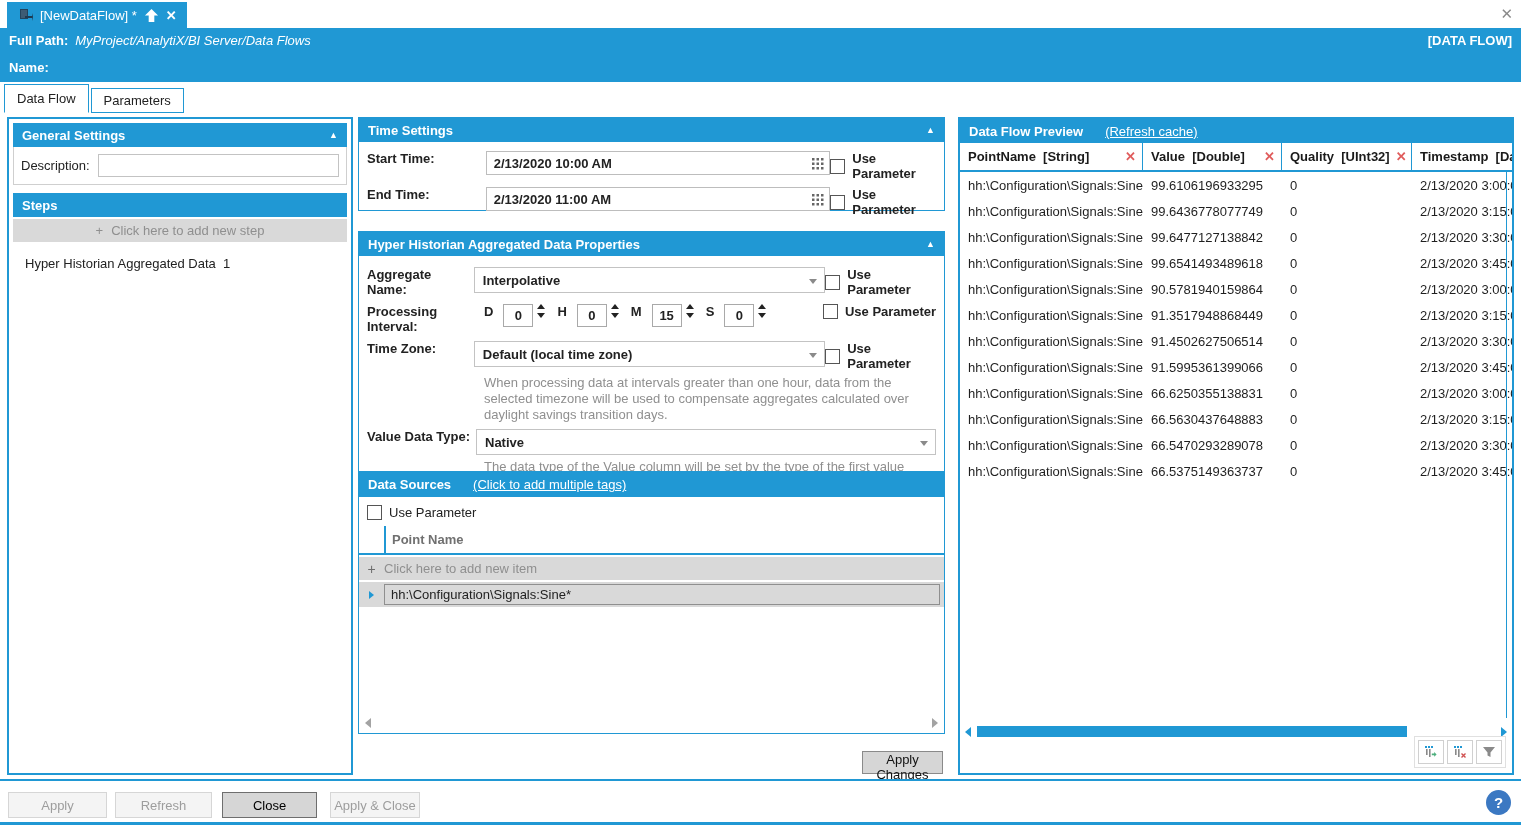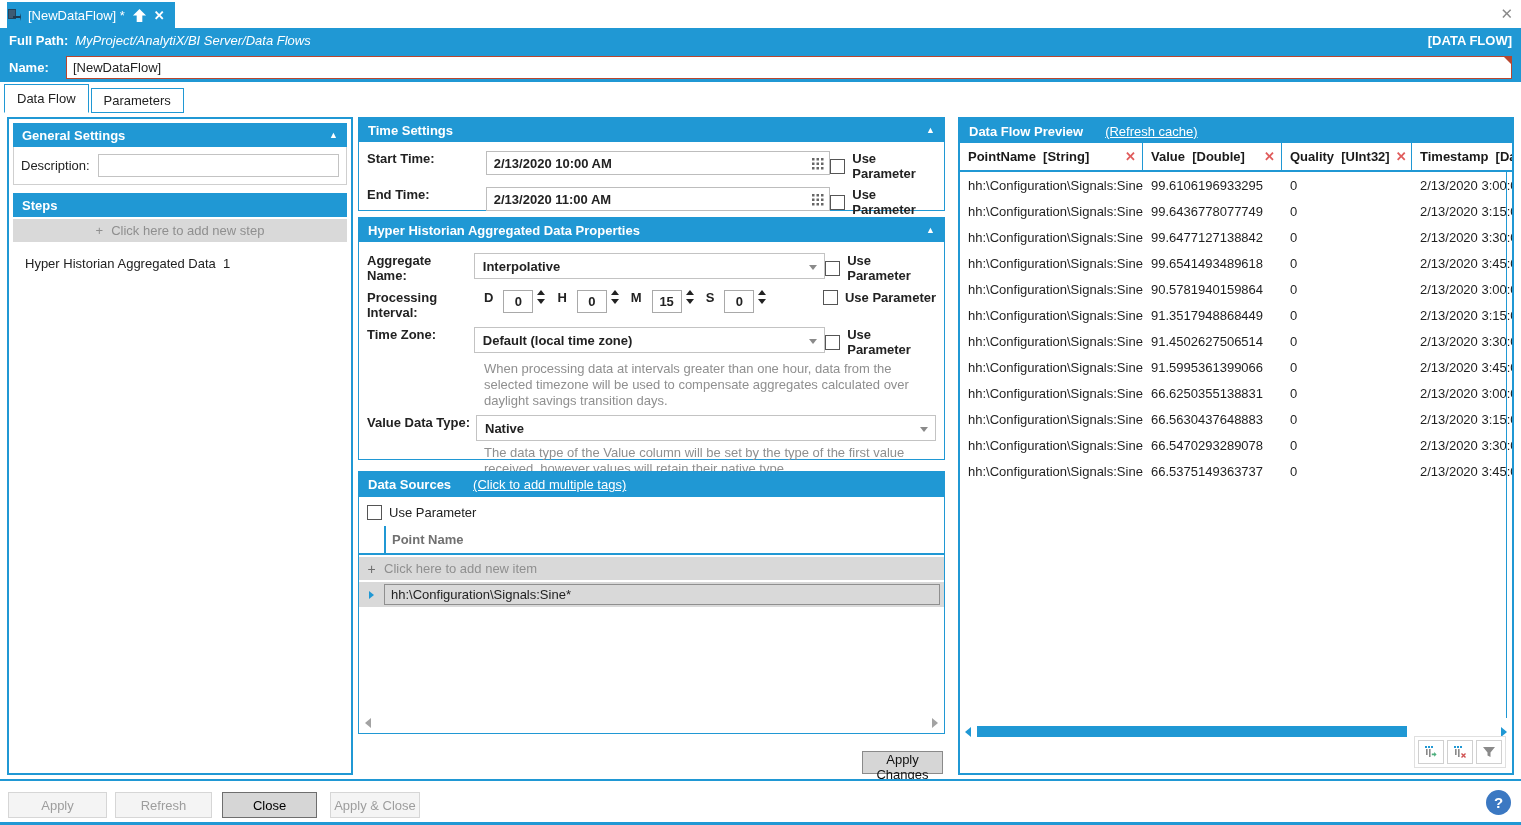--- a/index.html
+++ b/index.html
@@ -2,21 +2,21 @@
 <html><head>
 <meta charset="utf-8">
 <style>
   * { margin:0; padding:0; box-sizing:border-box; }
   html,body { background:#ffffff; }
   body { font-family:"Liberation Sans", sans-serif; font-size:13px; color:#222; }
   .window { position:relative; width:1521px; height:825px; background:#fff; overflow:hidden; }
 
   
   .tabstrip { position:absolute; left:0; top:0; width:1521px; height:28px; background:#fff; }
-  .doc-tab { position:absolute; left:7px; top:2px; height:26px; background:#2098d4; display:flex; align-items:center; padding:0 10px 0 0; gap:7px; cursor:pointer; }
+  .doc-tab { position:absolute; left:7px; top:2px; height:26px; background:#2098d4; display:flex; align-items:center; padding:0 10px 0 12px; gap:7px; cursor:pointer; }
   .doc-title { color:#fff; font-size:13px; white-space:pre; }
   .doc-icon svg { display:block; }
   .promote-btn svg { display:block; }
   .tab-close { color:#fff; font-size:13px; font-weight:bold; line-height:1; }
   .pane-close { position:absolute; right:8px; top:6px; color:#8a8a8a; font-size:15px; line-height:1; cursor:pointer; }
 
   
   .fullpath-bar { position:absolute; left:0; top:28px; width:1521px; height:25px; background:#2098d4; color:#fff; display:flex; align-items:center; padding:0 9px; }
   .fp-label { font-weight:bold; margin-right:7px; }
   .fp-value { font-style:italic; }
@@ -59,21 +59,21 @@
   .step-item { padding:4px 12px; white-space:pre; color:#222; cursor:pointer; }
 
   
   .ts-panel { position:absolute; left:358px; top:117px; width:587px; height:94px; border:1px solid #2098d4; background:#fff; }
   .ts-panel .panel-hdr, .hh-panel .panel-hdr { height:24px; }
   .frow { display:flex; align-items:flex-start; padding:0 8px;font-weight:bold; }
   .flabel { color:#222; }
   .dtwrap { position:relative; width:366px; height:24px; border:1px solid #bdbdbd; background:#fff; display:flex; align-items:center; padding:0 24px 0 7px; }
   .dticon { position:absolute; right:5px; top:6px; }
   .usep { display:flex; align-items:center; margin-left:auto; }
-  .hh-panel { position:absolute; left:358px; top:217px; width:587px; height:243px; border:1px solid #2098d4; background:#fff; }
+  .hh-panel { position:absolute; left:358px; top:231px; width:587px; height:243px; border:1px solid #2098d4; background:#fff; }
   .numbox { width:30px; height:23px; border:1px solid #a9a9a9; display:flex; align-items:center; justify-content:center; }
   .spin { display:flex; flex-direction:column; gap:4px; margin:0 2px; width:12px; align-items:center; cursor:pointer; }
   .spin .tri-u { width:0;height:0;border-left:4px solid transparent;border-right:4px solid transparent;border-bottom:5px solid #222; }
   .spin .tri-d { width:0;height:0;border-left:4px solid transparent;border-right:4px solid transparent;border-top:5px solid #222; }
   .ds-panel { position:absolute; left:358px; top:471px; width:587px; height:263px; border:1px solid #2098d4; background:#fff; overflow:hidden; }
   .ds-panel .panel-hdr { height:25px; }
   .ds-chkrow { display:flex; align-items:center; padding:8px 8px 6px 8px; }
   .ds-grid-hdr { position:relative; height:29px; border-bottom:2px solid #2098d4; display:flex; align-items:center; }
   .ds-gutter-sep { position:absolute; left:25px; top:0; bottom:0; width:2px; background:#2098d4; }
   .ds-colname { margin-left:33px; font-weight:bold; color:#707070; }
@@ -145,24 +145,20 @@
   </div>
 
   <div class="fullpath-bar">
     <span class="fp-label">Full Path:</span>
     <span class="fp-value">MyProject/AnalytiX/BI Server/Data Flows</span>
     <span class="fp-badge">[DATA FLOW]</span>
   </div>
 
   <div class="name-bar">
     <span class="name-label">Name:</span>
-    <div class="name-input-wrap">
-      <input type="text" value="[NewDataFlow]" style="">
-      <span class="err-corner"></span>
-    </div>
   </div>
 
   <div class="page-tabs">
     <div class="ptab active">Data Flow</div>
     <div class="ptab inactive">Parameters</div>
   </div>
 
   <div class="left-col">
     <div class="gs-panel">
       <div class="panel-hdr">

